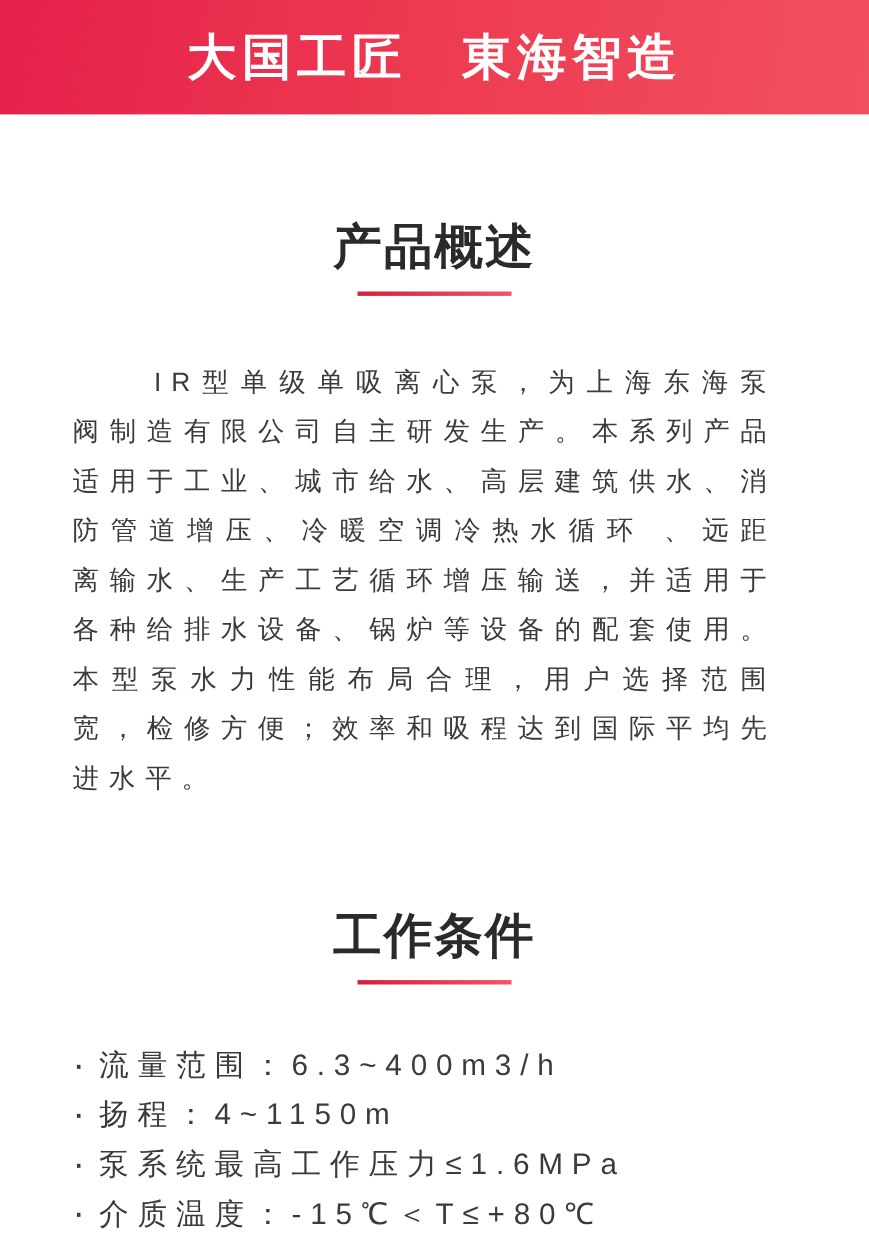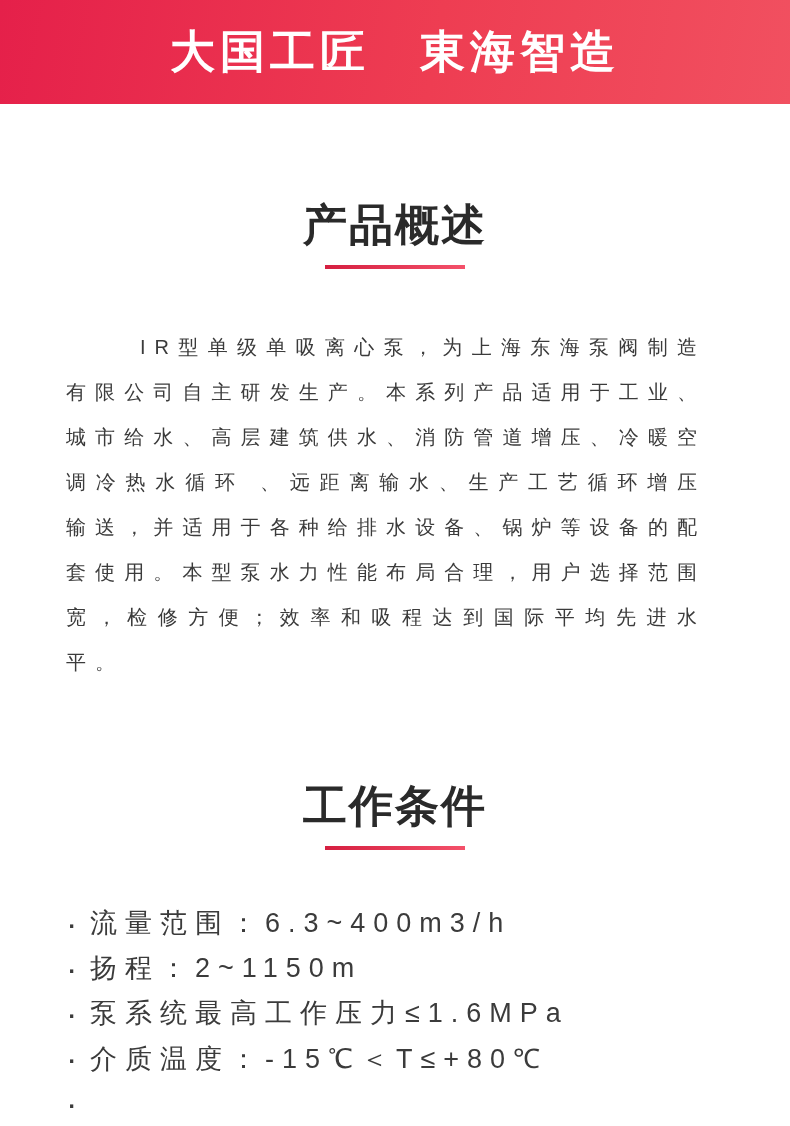--- a/index.html
+++ b/index.html
@@ -30,21 +30,21 @@
     color: var(--title-text, #2a2a2a);
     letter-spacing: 2px;
   }
   .title-underline {
     width: 140px; height: 4px;
     margin: 15px auto 0 auto;
     background: linear-gradient(90deg, var(--line-g1, #d51f40), var(--line-g2, #f4516a));
   }
   .overview-paragraph {
     margin: 56px 84px 0 66px;
-    font-size: 20px;
+    font-size: 24px;
     line-height: 45px;
     color: var(--body-text, #3b3b3b);
     letter-spacing: 9px;
     text-align: justify;
     text-justify: inter-character;
     text-indent: 74px;
   }
   .conditions-section .section-title { }
   .conditions-list {
     list-style: none;
@@ -84,21 +84,21 @@
 <section class="conditions-section">
   <h1 class="section-title">工作条件</h1>
   <div class="title-underline"></div>
   <ul class="conditions-list">
     <li class="condition-item">
       <span class="bullet-dot">·</span>
       <span>流量范围：6.3~400m3/h</span>
     </li>
     <li class="condition-item">
       <span class="bullet-dot">·</span>
-      <span>扬程：2~1150m</span>
+      <span>扬程：4~1150m</span>
     </li>
     <li class="condition-item">
       <span class="bullet-dot">·</span>
       <span>泵系统最高工作压力≤1.6MPa</span>
     </li>
     <li class="condition-item">
       <span class="bullet-dot">·</span>
       <span>介质温度：-15℃＜T≤+80℃</span>
     </li>
     <li class="condition-item">

